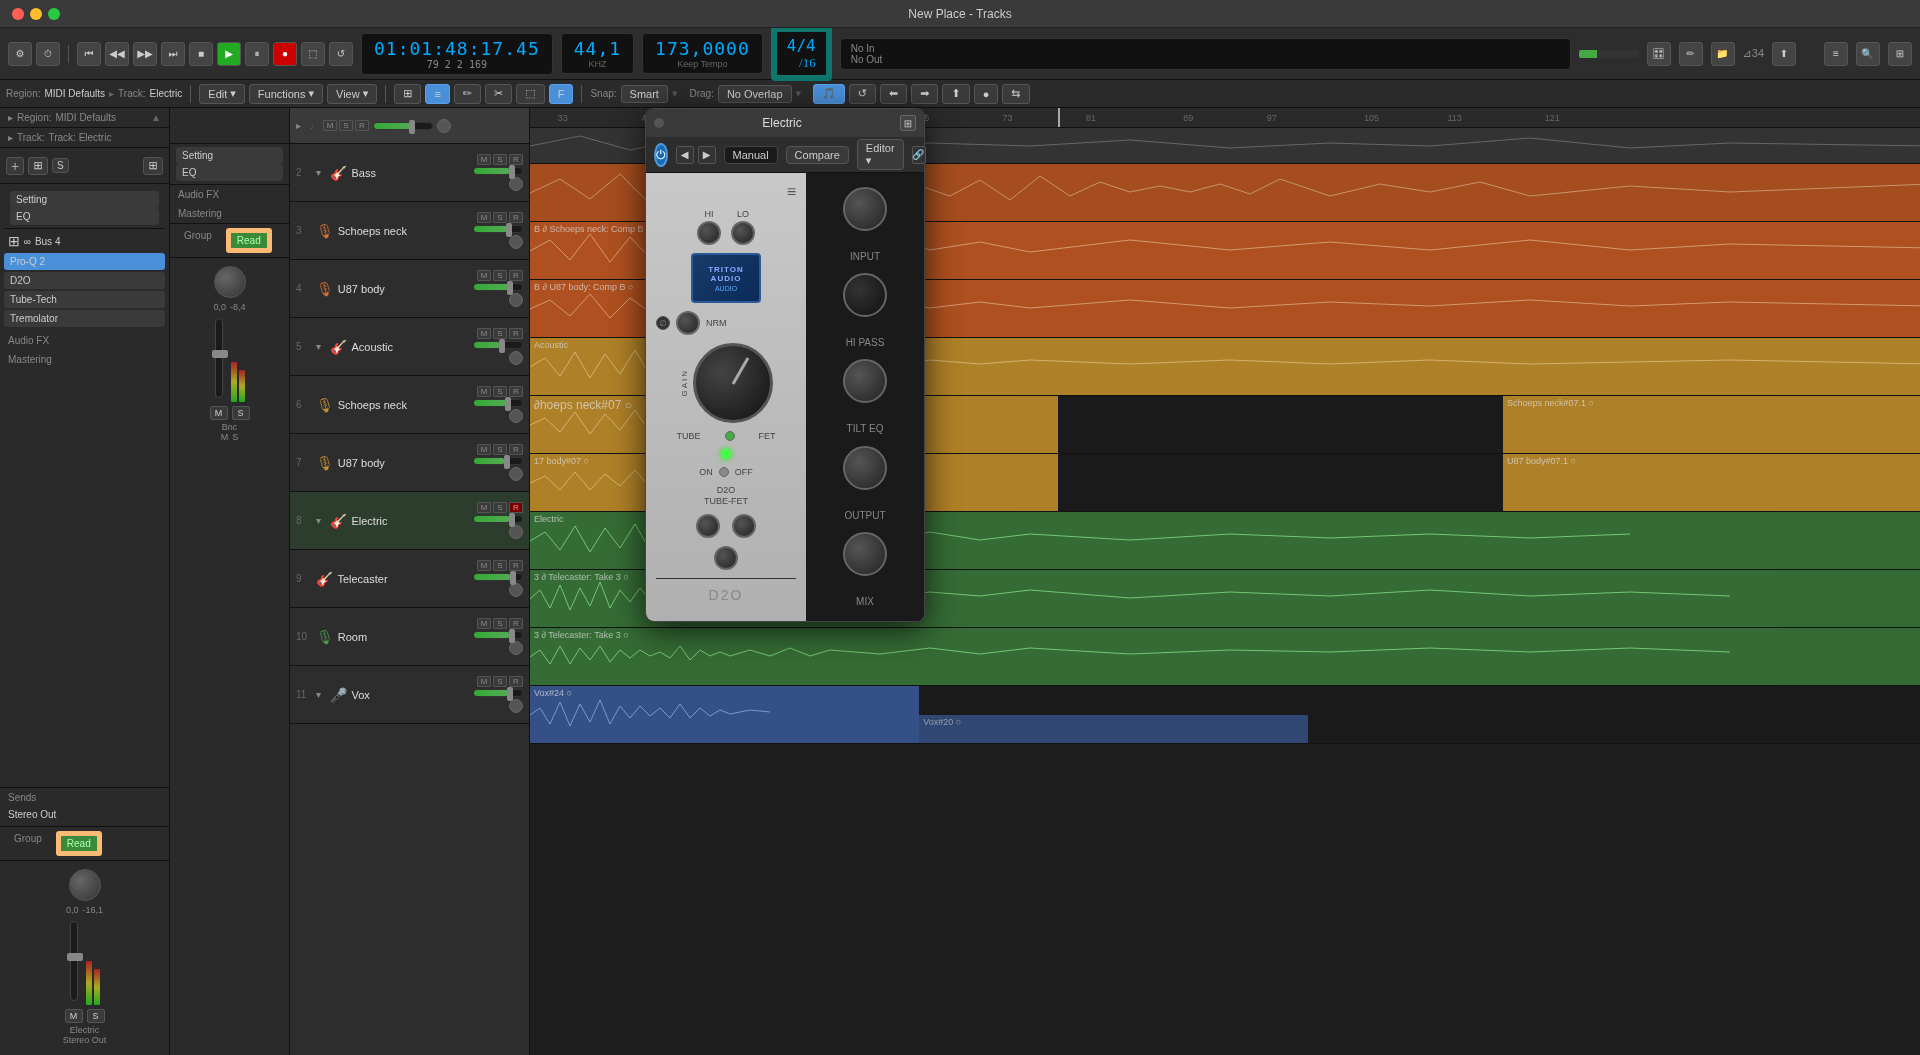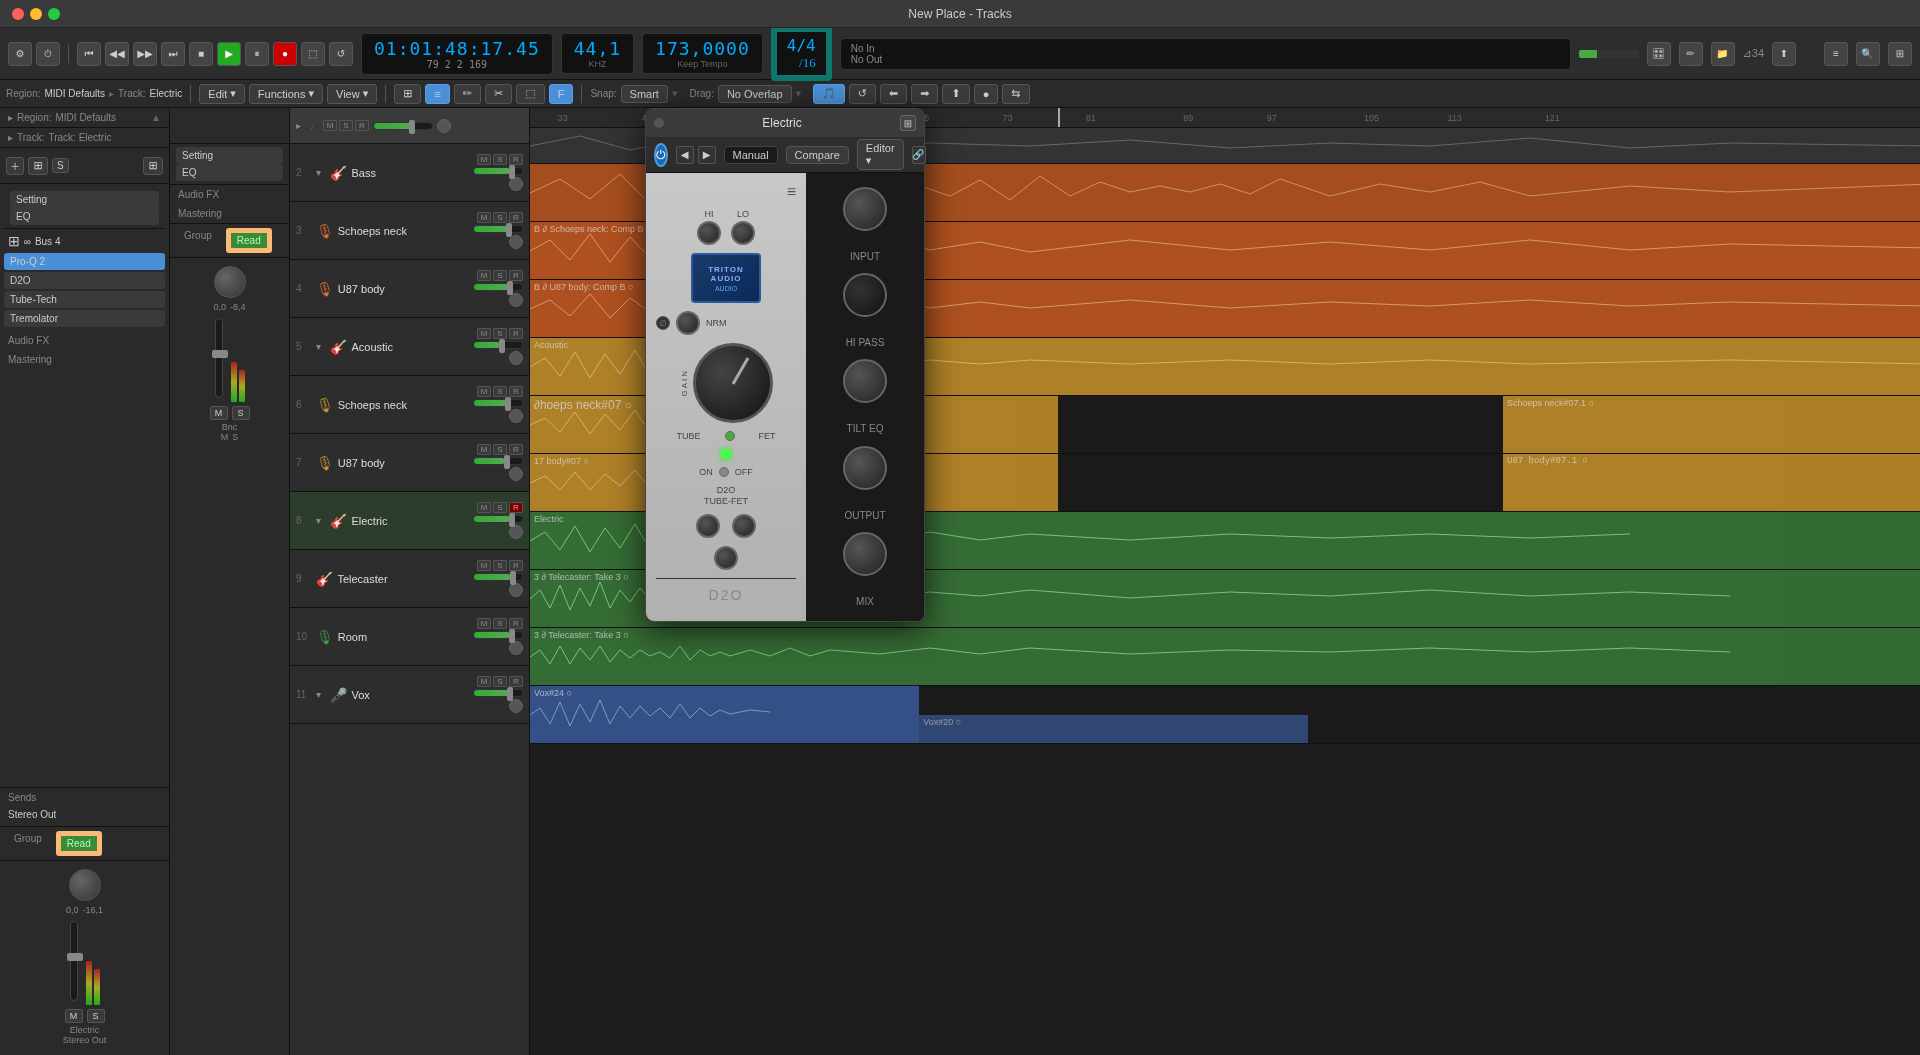--- a/index.html
+++ b/index.html
@@ -1234,21 +1234,21 @@
           </div>
 
           <div style="height:58px;border-bottom:1px solid #111;background:#1a1a1a;position:relative;">
             <div style="position:absolute;left:0;width:38%;top:0;height:100%;background:#c8922a;opacity:0.85;">
               <svg width="100%" height="100%">
                 <polyline points="0,29 15,22 30,36 45,18 60,36 75,20 90,32 105,16 120,34 135,22 150,28 165,24 180,30 195,22 210,30 225,20 240,30 255,22 280,28 300,24" stroke="rgba(255,220,150,0.8)" stroke-width="1" fill="none"></polyline>
               </svg>
               <div style="position:absolute;top:2px;left:4px;font-size:9px;color:rgba(255,255,255,0.7);">17 body#07 ○</div>
             </div>
             <div style="position:absolute;right:0;width:30%;top:0;height:100%;background:#c8922a;opacity:0.85;">
-              <div style="position:absolute;top:2px;left:4px;font-size:9px;color:rgba(255,255,255,0.7);font-family:Liberation Mono, monospace;">U87 body#07.1 ○</div>
+              <div style="position:absolute;top:2px;left:4px;font-size:9px;color:rgba(255,255,255,0.7);">U87 body#07.1 ○</div>
             </div>
           </div>
 
           <div style="height:58px;border-bottom:1px solid #111;background:#1a1a1a;position:relative;">
             <div style="position:absolute;left:0;right:0;top:0;height:100%;background:#3a7a3a;opacity:0.85;">
               <svg width="100%" height="100%">
                 <polyline points="0,29 15,20 30,38 45,14 60,40 75,16 90,36 105,12 120,38 135,18 150,32 165,20 180,28 195,24 210,34 225,16 240,34 255,20 270,28 285,24 300,30 330,20 360,28 400,20 450,28 500,22 600,28 700,22 800,26 900,22 1000,26 1100,22" stroke="rgba(150,255,150,0.8)" stroke-width="1" fill="none"></polyline>
               </svg>
               <div style="position:absolute;top:2px;left:4px;font-size:9px;color:rgba(255,255,255,0.7);">Electric</div>
             </div>

